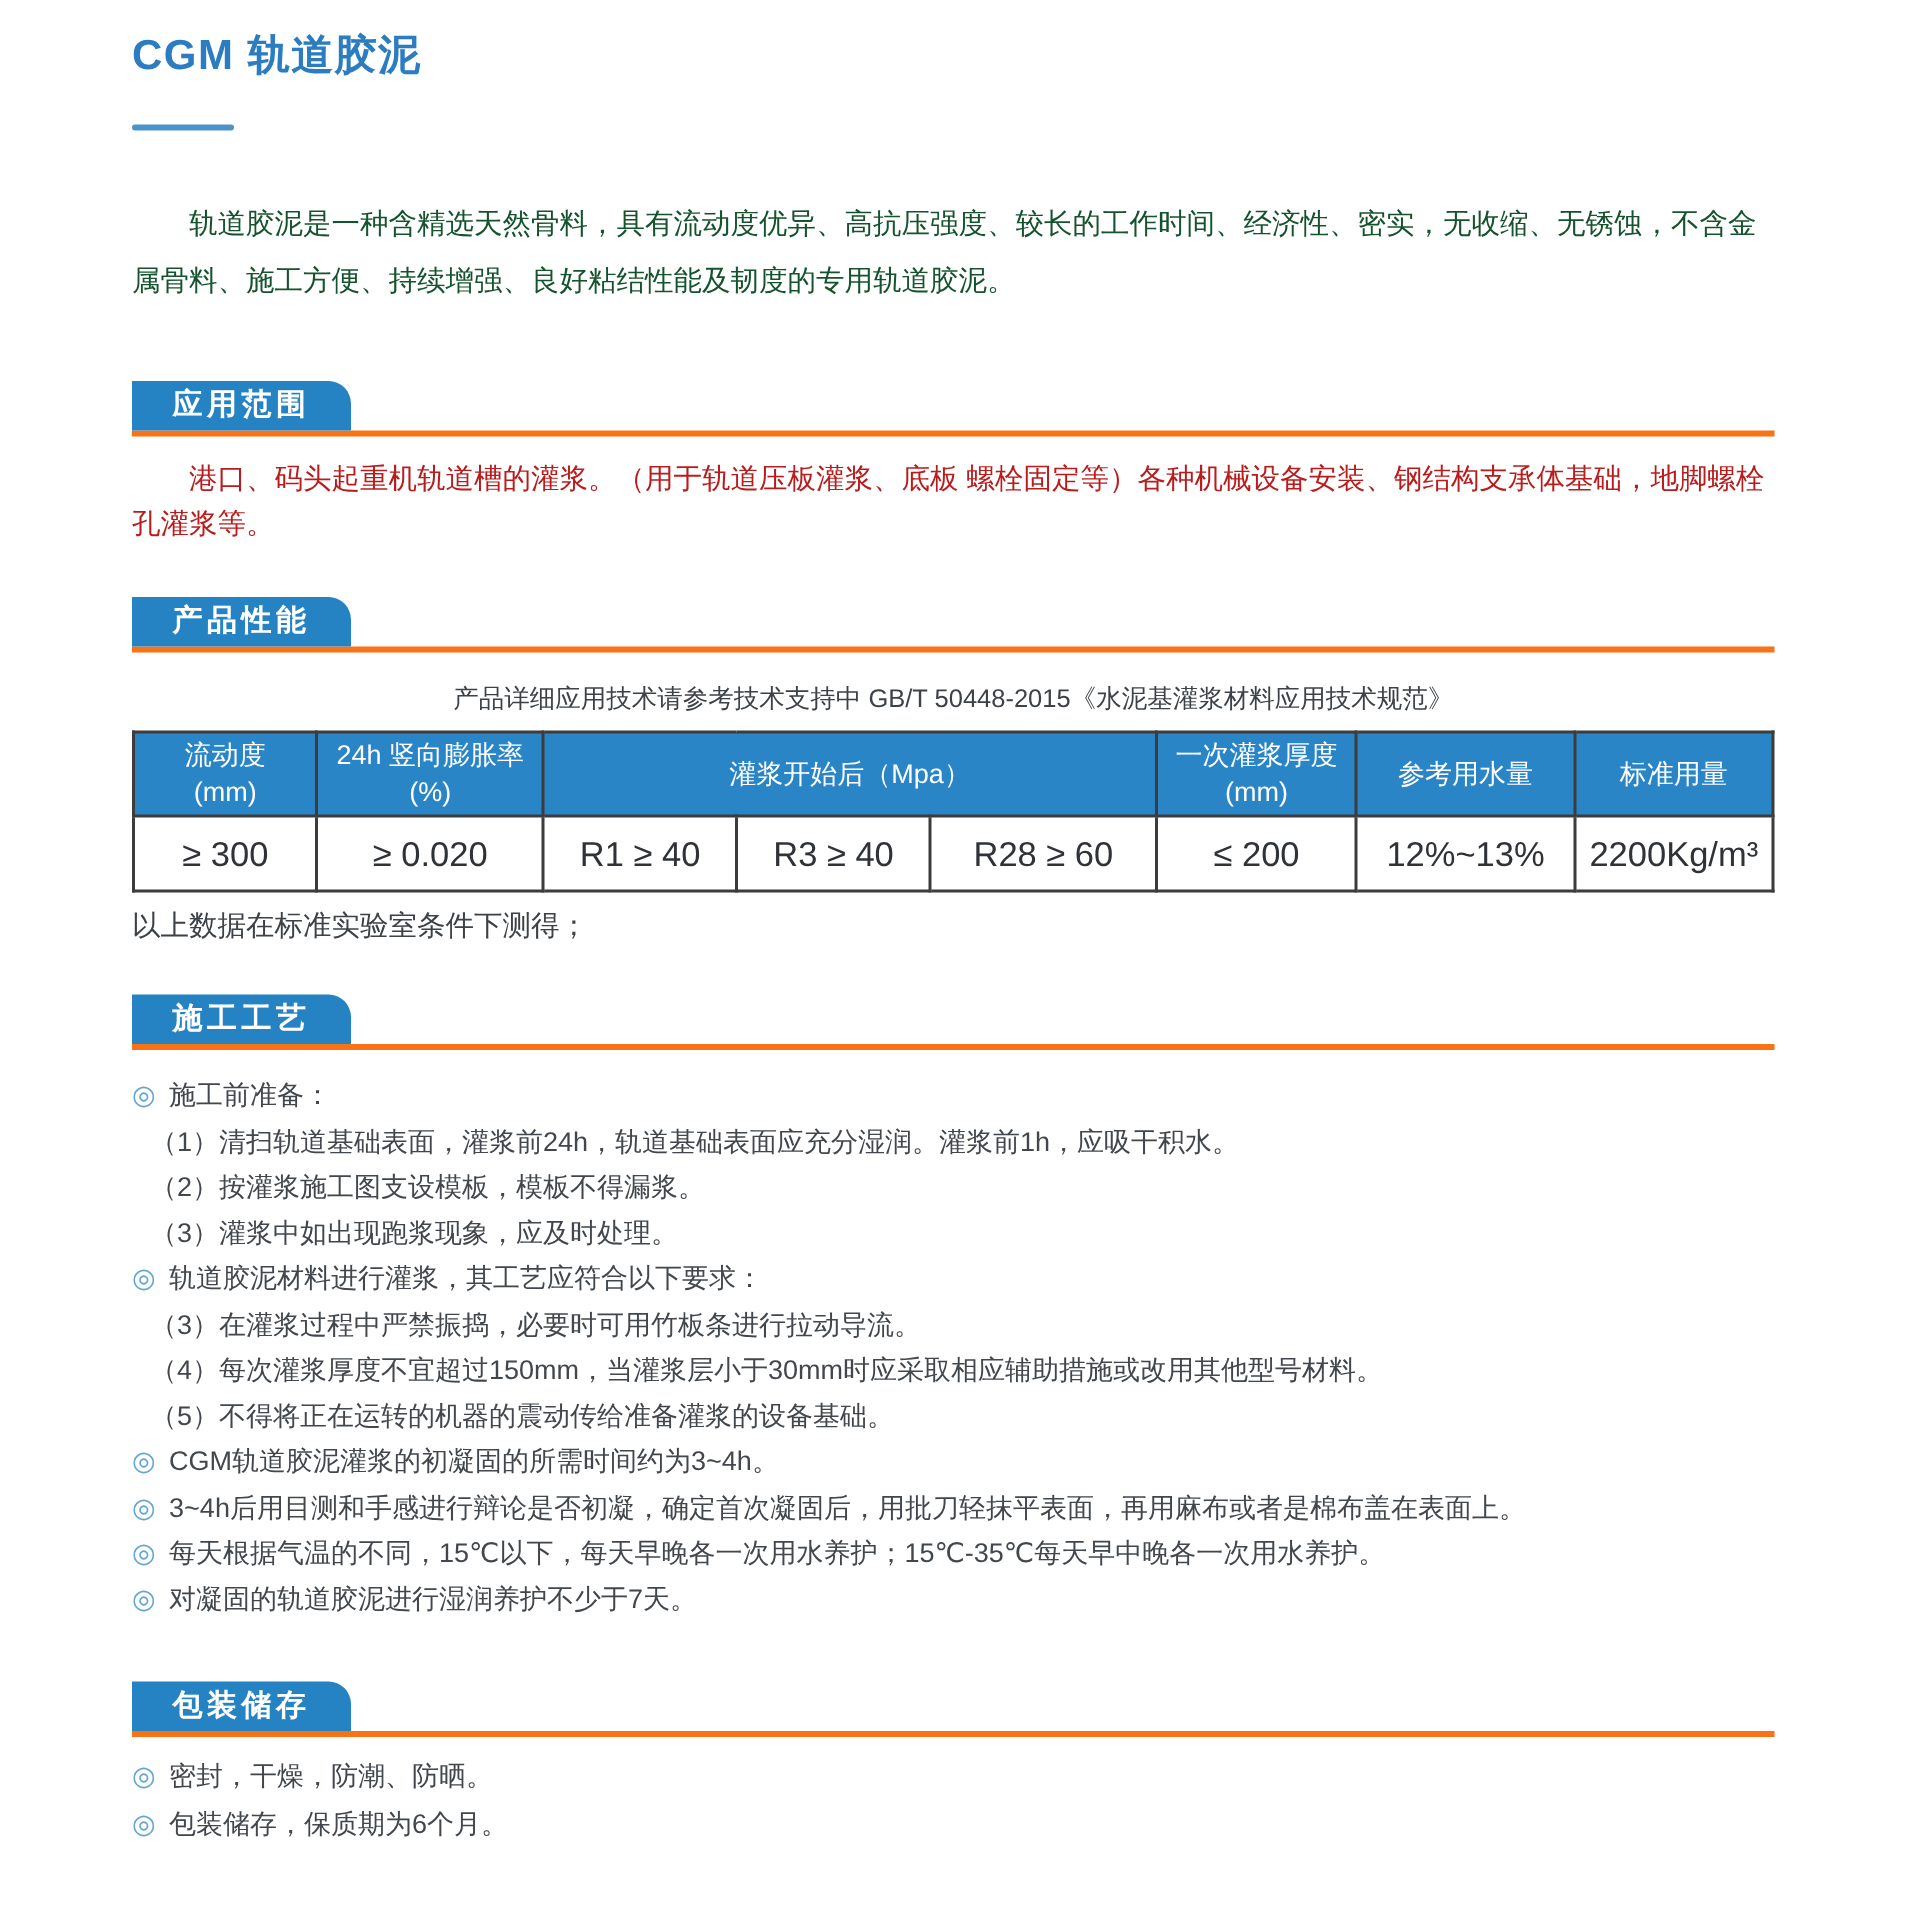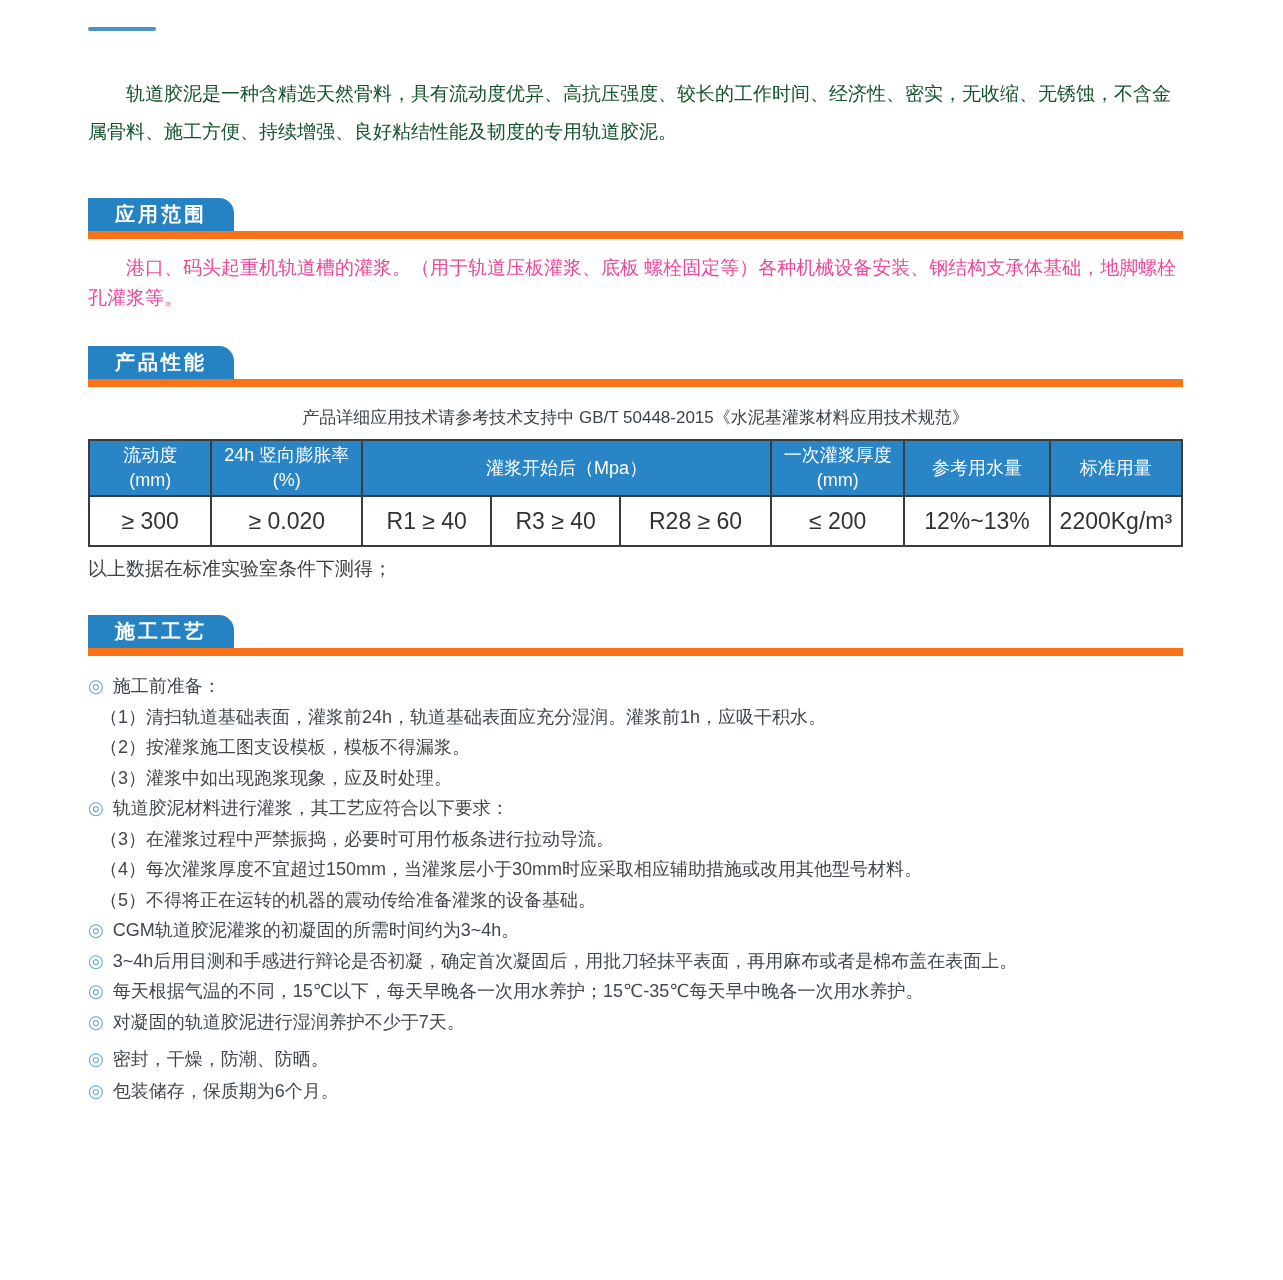--- a/index.html
+++ b/index.html
@@ -34,21 +34,21 @@
     margin-top: 27px;
   }
   .intro {
     margin: 44px 0 0 0;
     font-size: 19px;
     line-height: 38px;
     text-indent: 2em;
     color: #14532d;
   }
   .section-bar {
-    border-bottom: 8px solid #f97316;
+    border-bottom: 4px solid #f97316;
     line-height: 0;
   }
   .section-tab {
     display: inline-flex;
     align-items: center;
     height: 33px;
     padding: 0 27px;
     background: #2583c4;
     color: #ffffff;
     font-size: 20px;
@@ -59,21 +59,21 @@
   }
   .mt-app   { margin-top: 47px; }
   .mt-perf  { margin-top: 33px; }
   .mt-proc  { margin-top: 33px; }
   .mt-store { margin-top: 44px; }
   .section-body-text {
     margin: 14px 0 0 0;
     font-size: 19px;
     line-height: 30px;
     text-indent: 2em;
-    color: #ec4899;
+    color: #b91c1c;
   }
   .perf-note {
     margin: 19px 0 0 0;
     text-align: center;
     font-size: 17px;
     color: #3c4247;
   }
   table.perf-table {
     margin-top: 10px;
     width: 100%;
@@ -124,20 +124,21 @@
   .list-item.numbered { padding-left: 12px; }
   .list-item .txt { flex: 1 1 auto; }
   .store-list { margin-top: 16px; }
   .store-list .list-item { margin-bottom: 11px; }
 </style>
 </head>
 <body>
 
 <div class="page">
 
+  <h1 class="doc-title">CGM 轨道胶泥</h1>
   <div class="title-underline"></div>
 
   <p class="intro">轨道胶泥是一种含精选天然骨料，具有流动度优异、高抗压强度、较长的工作时间、经济性、密实，无收缩、无锈蚀，不含金属骨料、施工方便、持续增强、良好粘结性能及韧度的专用轨道胶泥。</p>
 
   <div class="section-bar mt-app">
     <span class="section-tab">应用范围</span>
   </div>
   <p class="section-body-text">港口、码头起重机轨道槽的灌浆。（用于轨道压板灌浆、底板 螺栓固定等）各种机械设备安装、钢结构支承体基础，地脚螺栓孔灌浆等。</p>
 
   <div class="section-bar mt-perf">
@@ -235,20 +236,23 @@
     <div class="list-item">
       <span class="ring">◎</span>
       <span class="txt">每天根据气温的不同，15℃以下，每天早晚各一次用水养护；15℃-35℃每天早中晚各一次用水养护。</span>
     </div>
     <div class="list-item">
       <span class="ring">◎</span>
       <span class="txt">对凝固的轨道胶泥进行湿润养护不少于7天。</span>
     </div>
   </div>
 
+  <div class="section-bar mt-store">
+    <span class="section-tab">包装储存</span>
+  </div>
   <div class="item-list store-list">
     <div class="list-item">
       <span class="ring">◎</span>
       <span class="txt">密封，干燥，防潮、防晒。</span>
     </div>
     <div class="list-item">
       <span class="ring">◎</span>
       <span class="txt">包装储存，保质期为6个月。</span>
     </div>
 

